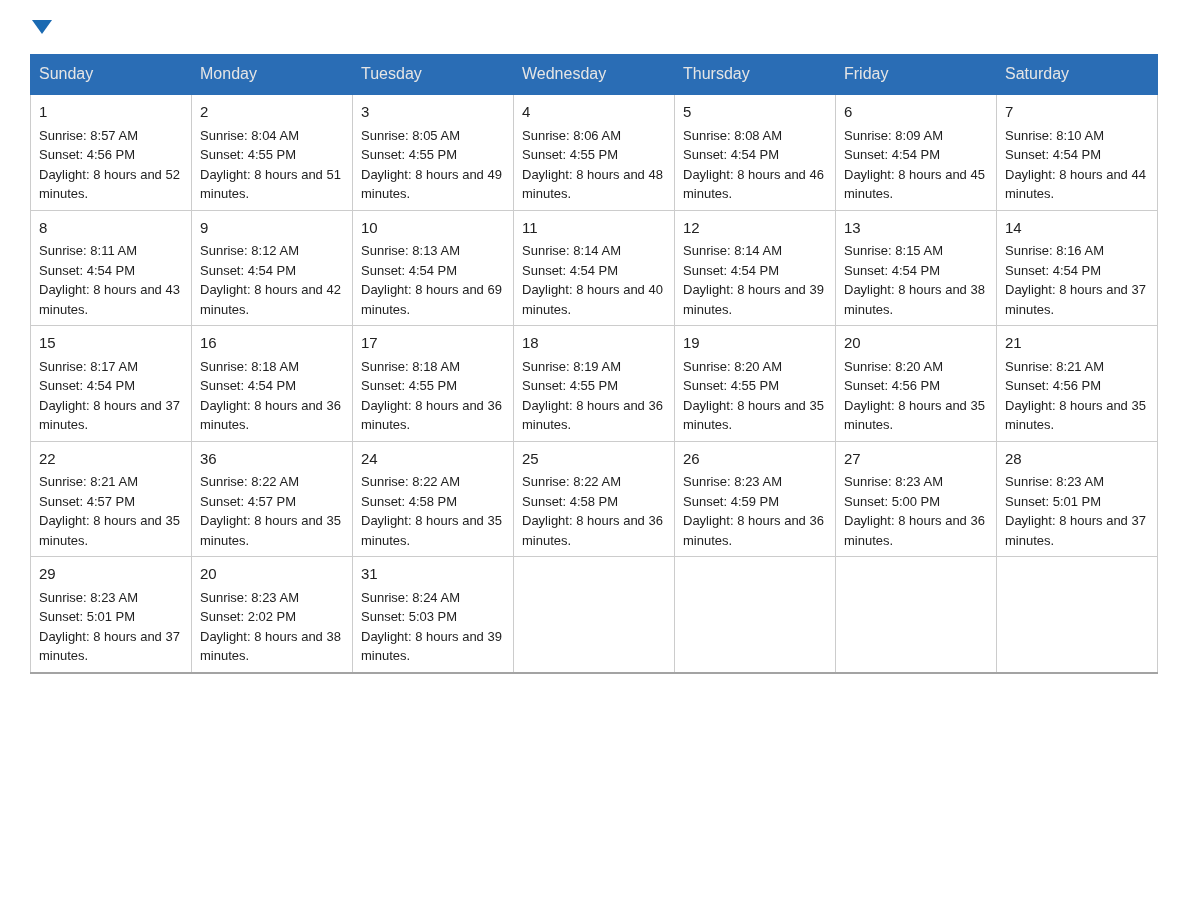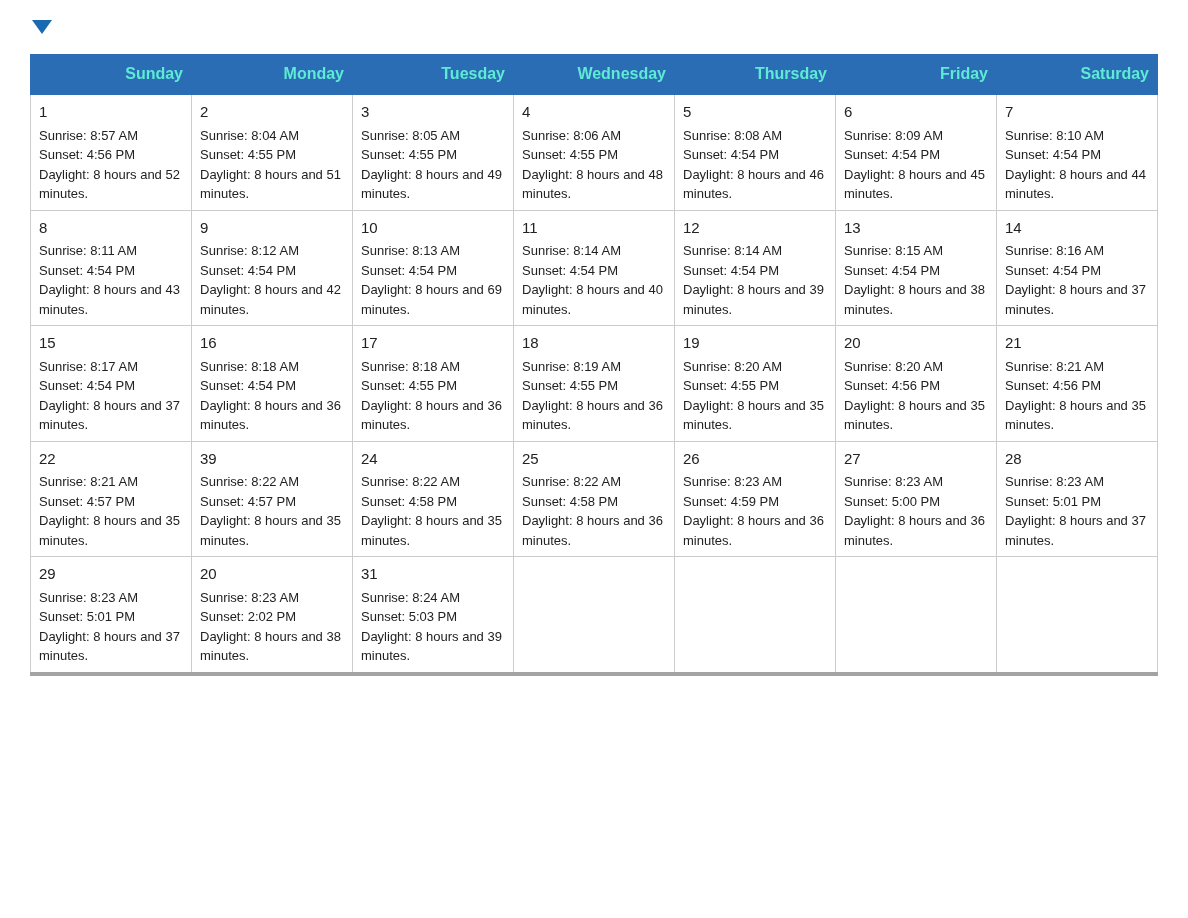--- a/index.html
+++ b/index.html
@@ -57,44 +57,44 @@
     .location {
       font-size: 22px;
       color: #444;
     }
     table {
       width: 100%;
       border-collapse: collapse;
     }
     thead tr th {
       background: #2a6db5;
-      color: #5eead4;
+      color: #e5e5e5;
       font-size: 16px;
-      font-weight: bold;
+      font-weight: normal;
       padding: 10px 8px;
-      text-align: right;
+      text-align: left;
       border: 1px solid #2a6db5;
     }
     tbody tr td {
       border: 1px solid #ccc;
       vertical-align: top;
       padding: 6px 8px;
       font-size: 13px;
       line-height: 1.5;
       width: 14.28%;
       min-height: 90px;
     }
     tbody tr td .day-num {
       font-size: 15px;
       font-weight: normal;
       display: block;
       margin-bottom: 2px;
     }
     tbody tr:last-child {
-      border-bottom: 4px solid #a3a3a3;
+      border-bottom: 2px solid #a3a3a3;
     }
     tbody tr:first-child td {
       border-top: 2px solid #2a6db5;
     }
     .week-row td {
       height: 110px;
     }
   </style>
 </head>
 <body>
@@ -148,21 +148,21 @@
         <td><span class="day-num">15</span><span>Sunrise: 8:17 AM</span><br><span>Sunset: 4:54 PM</span><br><span>Daylight: 8 hours and 37 minutes.</span></td>
         <td><span class="day-num">16</span><span>Sunrise: 8:18 AM</span><br><span>Sunset: 4:54 PM</span><br><span>Daylight: 8 hours and 36 minutes.</span></td>
         <td><span class="day-num">17</span><span>Sunrise: 8:18 AM</span><br><span>Sunset: 4:55 PM</span><br><span>Daylight: 8 hours and 36 minutes.</span></td>
         <td><span class="day-num">18</span><span>Sunrise: 8:19 AM</span><br><span>Sunset: 4:55 PM</span><br><span>Daylight: 8 hours and 36 minutes.</span></td>
         <td><span class="day-num">19</span><span>Sunrise: 8:20 AM</span><br><span>Sunset: 4:55 PM</span><br><span>Daylight: 8 hours and 35 minutes.</span></td>
         <td><span class="day-num">20</span><span>Sunrise: 8:20 AM</span><br><span>Sunset: 4:56 PM</span><br><span>Daylight: 8 hours and 35 minutes.</span></td>
         <td><span class="day-num">21</span><span>Sunrise: 8:21 AM</span><br><span>Sunset: 4:56 PM</span><br><span>Daylight: 8 hours and 35 minutes.</span></td>
       </tr>
       <tr class="week-row">
         <td><span class="day-num">22</span><span>Sunrise: 8:21 AM</span><br><span>Sunset: 4:57 PM</span><br><span>Daylight: 8 hours and 35 minutes.</span></td>
-        <td><span class="day-num">39</span><span>Sunrise: 8:22 AM</span><br><span>Sunset: 4:57 PM</span><br><span>Daylight: 8 hours and 35 minutes.</span></td>
+        <td><span class="day-num">36</span><span>Sunrise: 8:22 AM</span><br><span>Sunset: 4:57 PM</span><br><span>Daylight: 8 hours and 35 minutes.</span></td>
         <td><span class="day-num">24</span><span>Sunrise: 8:22 AM</span><br><span>Sunset: 4:58 PM</span><br><span>Daylight: 8 hours and 35 minutes.</span></td>
         <td><span class="day-num">25</span><span>Sunrise: 8:22 AM</span><br><span>Sunset: 4:58 PM</span><br><span>Daylight: 8 hours and 36 minutes.</span></td>
         <td><span class="day-num">26</span><span>Sunrise: 8:23 AM</span><br><span>Sunset: 4:59 PM</span><br><span>Daylight: 8 hours and 36 minutes.</span></td>
         <td><span class="day-num">27</span><span>Sunrise: 8:23 AM</span><br><span>Sunset: 5:00 PM</span><br><span>Daylight: 8 hours and 36 minutes.</span></td>
         <td><span class="day-num">28</span><span>Sunrise: 8:23 AM</span><br><span>Sunset: 5:01 PM</span><br><span>Daylight: 8 hours and 37 minutes.</span></td>
       </tr>
       <tr class="week-row">
         <td><span class="day-num">29</span><span>Sunrise: 8:23 AM</span><br><span>Sunset: 5:01 PM</span><br><span>Daylight: 8 hours and 37 minutes.</span></td>
         <td><span class="day-num">20</span><span>Sunrise: 8:23 AM</span><br><span>Sunset: 2:02 PM</span><br><span>Daylight: 8 hours and 38 minutes.</span></td>
         <td><span class="day-num">31</span><span>Sunrise: 8:24 AM</span><br><span>Sunset: 5:03 PM</span><br><span>Daylight: 8 hours and 39 minutes.</span></td>

